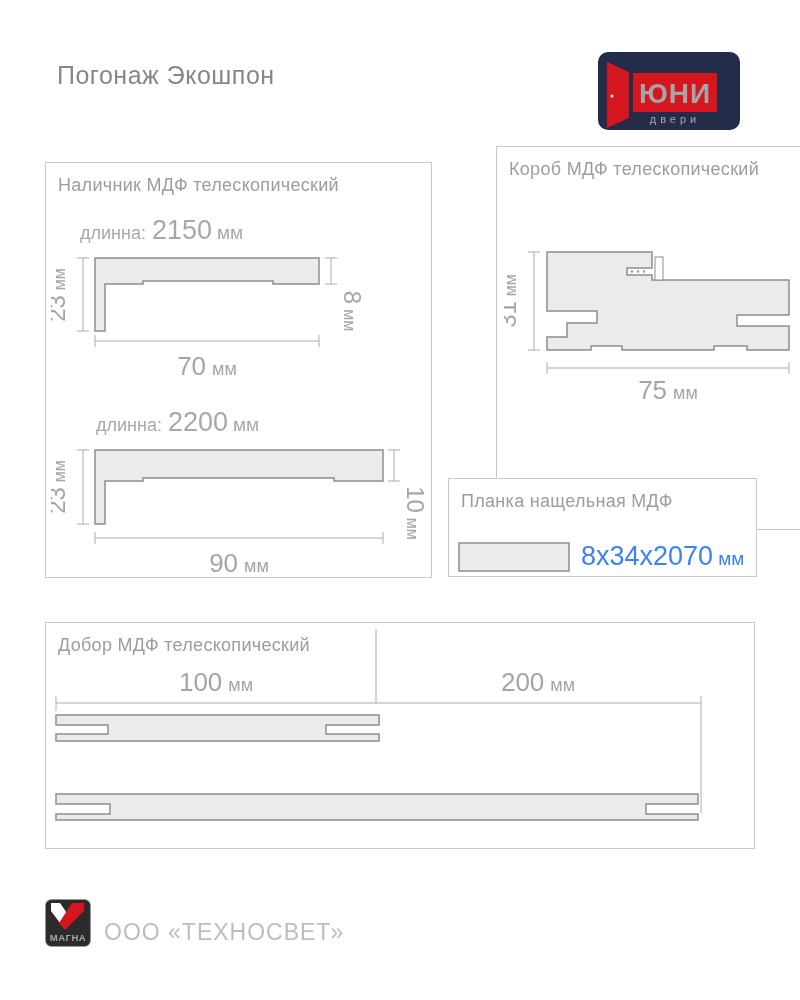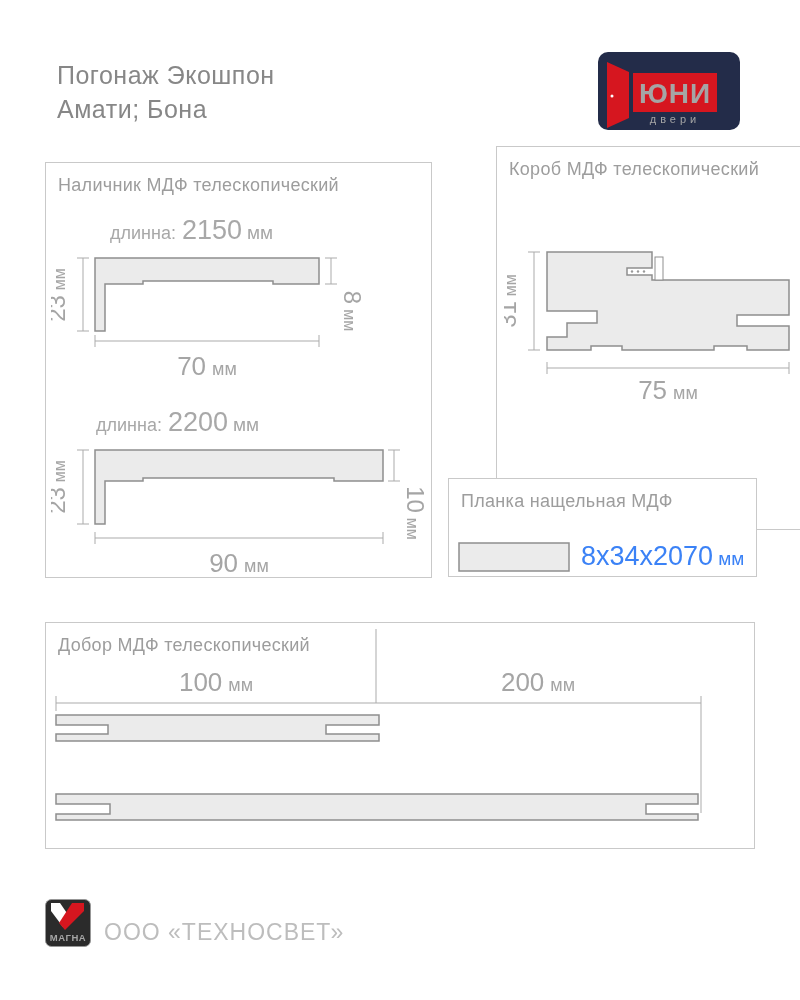--- a/index.html
+++ b/index.html
@@ -27,36 +27,35 @@
   .prof{fill:#ebebeb;stroke:#8f8f8f;stroke-width:1.5;stroke-linejoin:miter;}
   .seal{fill:#ffffff;stroke:#8f8f8f;stroke-width:1;}
 </style>
 </head>
 <body>
 
 <div class="page">
 
   <div class="abs page-title">
     <div>Погонаж Экошпон</div>
-    <div>Амати; Бона</div>
   </div>
 
   <svg class="abs" style="left:598px;top:52px;" width="142" height="82" viewBox="0 0 142 82">
     <rect x="0" y="0" width="142" height="78" rx="10" fill="#232c49"></rect>
     <polygon points="9,10 31,20 31,66 9,76" fill="#d6161f"></polygon>
     <circle cx="14" cy="44" r="1.5" fill="#ffffff"></circle>
     <rect x="35" y="21" width="84" height="39" fill="#d6161f"></rect>
     <text x="77" y="51" text-anchor="middle" font-size="28" font-weight="bold" fill="#232c49" letter-spacing="1">ЮНИ</text>
     <text x="77" y="71" text-anchor="middle" font-size="11" fill="#e9e9ef" letter-spacing="4">двери</text>
   </svg>
 
   <div class="panel panel-a">
     <div class="panel-title">Наличник МДФ телескопический</div>
 
-    <div class="len-line" style="left:64px;top:52px;">
+    <div class="len-line" style="left:34px;top:52px;">
       <span class="lbl">длинна:</span><span class="val">2150</span><span class="unit">мм</span>
     </div>
 
     <svg class="abs" style="left:5px;top:86px;" width="360" height="140" viewBox="0 0 360 140">
       <polygon class="prof" points="44,9 268,9 268,35 222,35 222,32 92,32 92,35 54,35 54,82 44,82"></polygon>
       <path class="dim" d="M32 9 V82 M26 9 H38 M26 82 H38"></path>
       <path class="dim" d="M280 9 V35 M274 9 H286 M274 35 H286"></path>
       <path class="dim" d="M44 92 H268 M44 86 V98 M268 86 V98"></path>
       <text transform="rotate(-90 14 46)" x="14" y="46" text-anchor="middle"><tspan font-size="24">23</tspan><tspan font-size="16" dx="5">мм</tspan></text>
       <text transform="rotate(90 293 62)" x="293" y="62" text-anchor="middle"><tspan font-size="24">8</tspan><tspan font-size="16" dx="5">мм</tspan></text>

